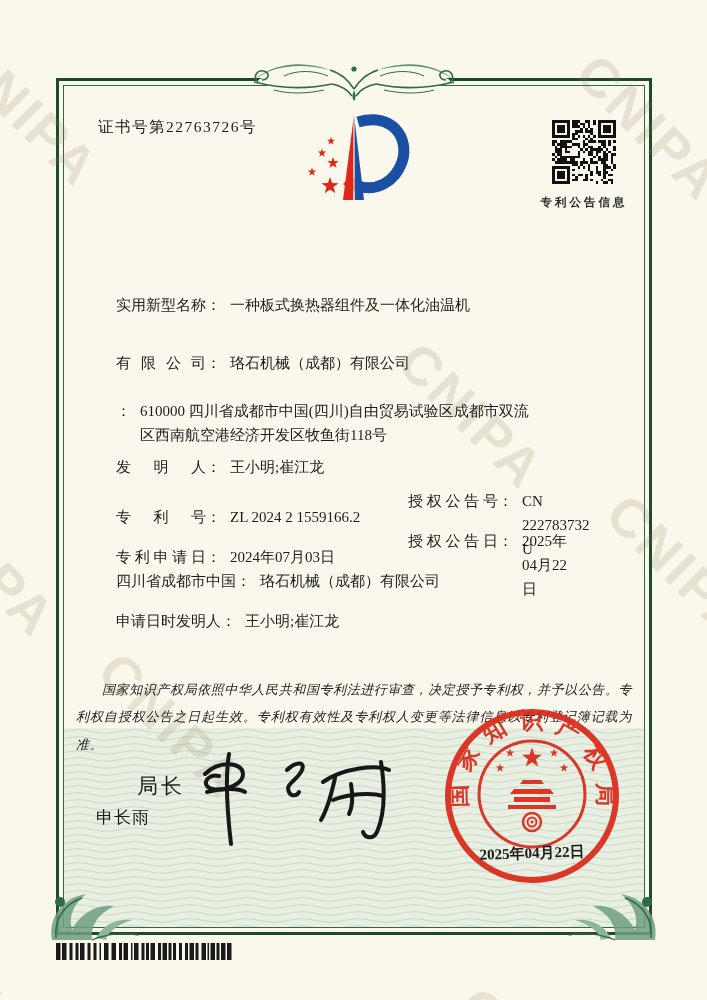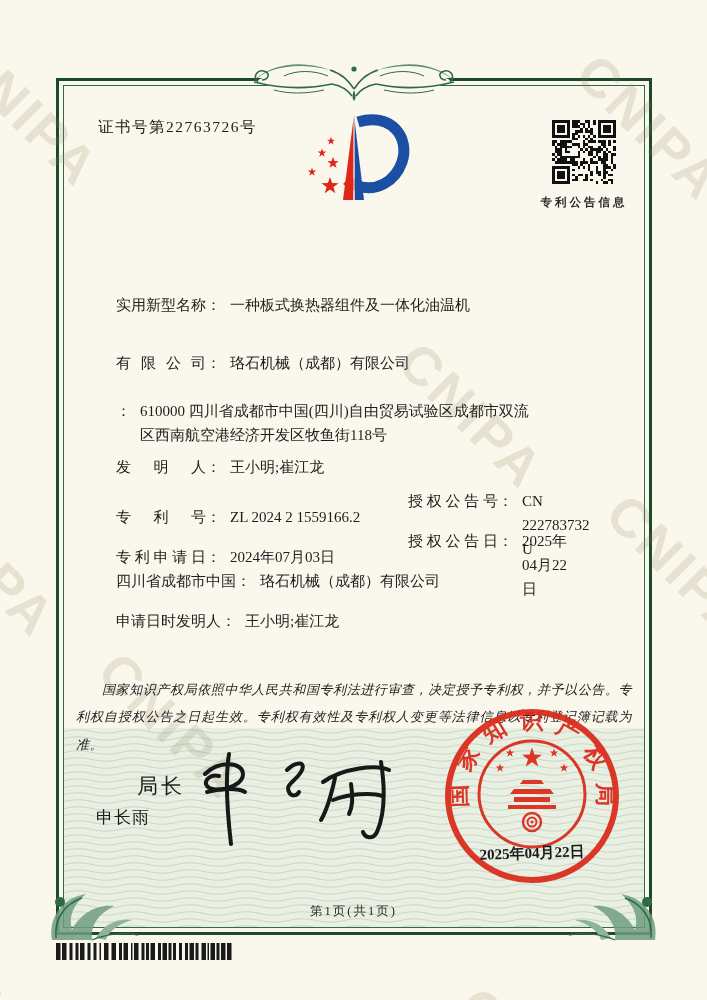--- a/index.html
+++ b/index.html
@@ -518,21 +518,20 @@
         <path d="M22,44 C36,40 54,40 60,44"></path>
         <path d="M102,22 C112,12 122,14 116,24 C110,34 100,36 104,44 C106,49 112,48 114,44"></path>
         <path d="M138,34 C158,20 192,16 204,22"></path>
         <path d="M150,30 C146,48 142,62 136,72"></path>
         <path d="M196,14 C200,40 200,66 192,84 C188,92 180,90 178,84"></path>
         <path d="M166,36 C168,48 168,58 164,66"></path>
         <path d="M148,52 C164,46 186,44 198,48"></path>
       </g>
     </svg>
 
-    <div class="page-number">第1页(共1页)</div>
 
     <svg id="barcode-svg" class="barcode" width="180" height="17" viewBox="0 0 120 12" preserveAspectRatio="none">
         <rect x="0" y="0" width="3" height="12" fill="#1a1a1a"></rect>
         <rect x="4" y="0" width="3" height="12" fill="#1a1a1a"></rect>
         <rect x="9" y="0" width="2" height="12" fill="#1a1a1a"></rect>
         <rect x="13" y="0" width="2" height="12" fill="#1a1a1a"></rect>
         <rect x="16" y="0" width="3" height="12" fill="#1a1a1a"></rect>
         <rect x="21" y="0" width="2" height="12" fill="#1a1a1a"></rect>
         <rect x="25" y="0" width="2" height="12" fill="#1a1a1a"></rect>
         <rect x="29" y="0" width="1" height="12" fill="#1a1a1a"></rect>

